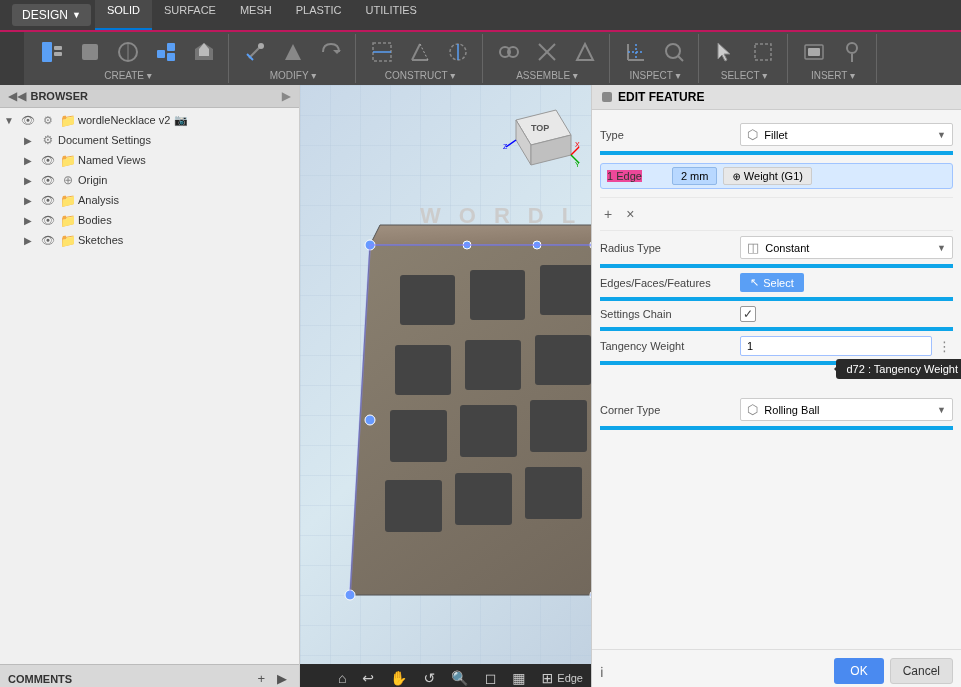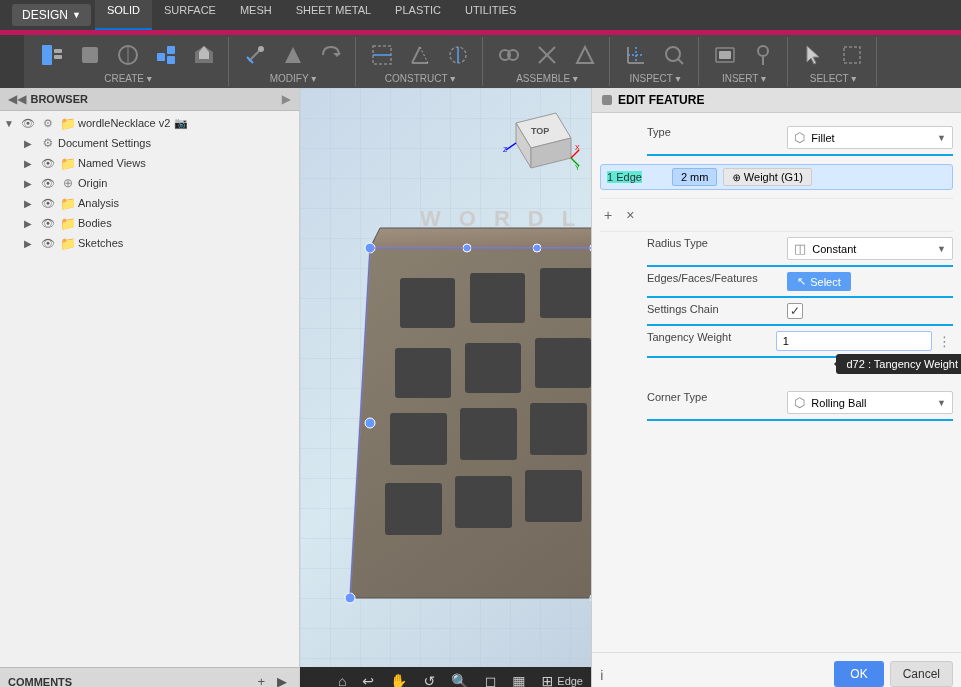--- a/index.html
+++ b/index.html
@@ -1,20 +1,20 @@
 <!DOCTYPE html>
 <html><head>
   <meta charset="utf-8">
   <style>
     * { box-sizing: border-box; margin: 0; padding: 0; }
     body { font-family: 'Segoe UI', Arial, sans-serif; font-size: 12px; background: #d4d4d4; width: 961px; height: 687px; overflow: hidden; }
 
     
     .toolbar { background: #3c3c3c; display: flex; flex-direction: column; }
-    .toolbar-tabs { display: flex; background: #3c3c3c; padding: 0 8px; border-bottom: 5px solid #be185d; }
+    .toolbar-tabs { display: flex; background: #3c3c3c; padding: 0 8px; border-bottom: 2px solid #be185d; }
     .tab-item { padding: 4px 12px; color: #ccc; font-size: 11px; cursor: pointer; }
     .tab-item.active { background: #4a4a4a; color: #fff; border-bottom: 2px solid #0078d7; }
     .toolbar-main { display: flex; align-items: stretch; background: #4a4a4a; padding: 2px 4px; gap: 2px; margin-left: 24px; }
     .toolbar-group { display: flex; flex-direction: column; align-items: center; border-right: 1px solid #666; padding: 2px 6px; }
     .toolbar-group-items { display: flex; gap: 2px; align-items: center; }
     .toolbar-btn { display: flex; flex-direction: column; align-items: center; background: transparent; border: none; color: #ddd; cursor: pointer; padding: 2px 4px; border-radius: 2px; font-size: 10px; min-width: 36px; }
     .toolbar-btn .icon-box { width: 28px; height: 28px; display: flex; align-items: center; justify-content: center; font-size: 18px; }
     .toolbar-group-label { font-size: 10px; color: #aaa; margin-top: 2px; }
     .design-btn { background: #555; border: none; color: #fff; padding: 4px 10px; border-radius: 3px; cursor: pointer; font-size: 12px; display: flex; align-items: center; gap: 4px; margin: 4px; }
 
@@ -43,26 +43,26 @@
     .nav-cube { position: absolute; top: 10px; right: 10px; width: 80px; height: 80px; }
     .comments-section { display: flex; align-items: center; gap: 4px; color: #ccc; font-size: 11px; }
     .bottom-btn { background: transparent; border: none; color: #ccc; cursor: pointer; padding: 2px 4px; font-size: 14px; }
     .edge-label { color: #ccc; font-size: 11px; }
 
     
     .edit-feature-panel { width: 370px; background: #f5f5f5; border-left: 1px solid #ccc; display: flex; flex-direction: column; font-size: 12px; }
     .panel-header { background: #e0e0e0; padding: 5px 10px; display: flex; align-items: center; gap: 6px; border-bottom: 1px solid #ccc; font-weight: bold; font-size: 12px; }
     .panel-header-dot { width: 10px; height: 10px; background: #888; border-radius: 2px; }
     .panel-body { padding: 8px; display: flex; flex-direction: column; gap: 0; }
-    .form-row { display: flex; padding: 5px 0; border-bottom: 2px solid #0ea5e9; margin-left: 47px; }
+    .form-row { display: flex; align-items: center; padding: 5px 0; border-bottom: 4px solid #0ea5e9; }
     .form-label { width: 140px; color: #444; font-size: 11px; }
     .form-control { flex: 1; }
     .select-control { width: 100%; background: white; border: 1px solid #ccc; border-radius: 2px; padding: 3px 6px; font-size: 11px; display: flex; align-items: center; justify-content: space-between; cursor: pointer; }
     .edge-row { background: #d8eaff; border: 1px solid #a0c4ff; border-radius: 3px; padding: 3px 6px; display: flex; align-items: center; gap: 6px; margin: 4px 0; }
-    .edge-chip { background: #5eead4; color: #333; font-size: 11px; display: flex; align-items: center; gap: 4px; }
+    .edge-chip { background: #ec4899; color: #333; font-size: 11px; display: flex; align-items: center; gap: 4px; }
     .edge-value { background: #b8d8ff; border: 1px solid #90b8e8; border-radius: 2px; padding: 2px 8px; font-size: 11px; margin-left: 24px; }
     .tangent-chip { background: #e8e8e8; border: 1px solid #ccc; border-radius: 2px; padding: 2px 8px; font-size: 11px; }
     .add-remove-row { display: flex; gap: 6px; padding: 6px 0; border-bottom: 1px solid #e8e8e8; }
     .icon-btn { background: transparent; border: none; cursor: pointer; font-size: 14px; color: #666; padding: 2px 4px; }
     .select-btn { background: #5a9ff5; color: white; border: none; border-radius: 2px; padding: 3px 10px; font-size: 11px; cursor: pointer; display: flex; align-items: center; gap: 4px; }
     .checkbox-control { width: 16px; height: 16px; border: 1px solid #999; background: white; display: flex; align-items: center; justify-content: center; border-radius: 2px; }
     .text-input { flex: 1; border: 1px solid #a0c0ff; background: white; padding: 3px 6px; font-size: 11px; border-radius: 2px; }
     .options-btn { background: transparent; border: none; cursor: pointer; color: #888; padding: 2px; }
     .panel-footer { display: flex; align-items: center; justify-content: space-between; padding: 8px; border-top: 1px solid #ddd; margin-top: auto; }
     .footer-btns { display: flex; gap: 6px; }
@@ -83,21 +83,20 @@
 <div class="toolbar">
 
   <div class="toolbar-tabs">
     <button class="design-btn">
       <span>DESIGN</span>
       <span style="font-size:9px">▼</span>
     </button>
     <div class="tab-item active">SOLID</div>
     <div class="tab-item">SURFACE</div>
     <div class="tab-item">MESH</div>
-    <div class="tab-item">SHEET METAL</div>
     <div class="tab-item">PLASTIC</div>
     <div class="tab-item">UTILITIES</div>
   </div>
 
   <div class="toolbar-main">
 
     <div class="toolbar-group">
       <div class="toolbar-group-items">
         <button class="toolbar-btn">
           <div class="icon-box">
@@ -256,55 +255,55 @@
         </button>
       </div>
       <div class="toolbar-group-label">INSPECT ▾</div>
     </div>
 
     <div class="toolbar-group">
       <div class="toolbar-group-items">
         <button class="toolbar-btn">
           <div class="icon-box">
             <svg width="24" height="24" viewBox="0 0 24 24">
+                <polygon points="5,3 5,19 9,15 12,21 14,20 11,14 17,14" fill="#ccc" stroke="#888" stroke-width="1"></polygon>
+              </svg>
+          </div>
+        </button>
+        <button class="toolbar-btn">
+          <div class="icon-box">
+            <svg width="24" height="24" viewBox="0 0 24 24">
+                <rect x="4" y="4" width="16" height="16" fill="none" stroke="#888" stroke-width="1.5" stroke-dasharray="3,2"></rect>
+              </svg>
+          </div>
+        </button>
+      </div>
+      <div class="toolbar-group-label">SELECT ▾</div>
+    </div>
+
+    <div class="toolbar-group">
+      <div class="toolbar-group-items">
+        <button class="toolbar-btn">
+          <div class="icon-box">
+            <svg width="24" height="24" viewBox="0 0 24 24">
                 <rect x="3" y="5" width="18" height="14" fill="none" stroke="#888" stroke-width="1.5" rx="1"></rect>
                 <rect x="6" y="8" width="12" height="8" fill="#aaa" rx="1"></rect>
               </svg>
           </div>
         </button>
         <button class="toolbar-btn">
           <div class="icon-box">
             <svg width="24" height="24" viewBox="0 0 24 24">
                 <circle cx="12" cy="8" r="5" fill="none" stroke="#888" stroke-width="2"></circle>
                 <line x1="12" y1="14" x2="12" y2="22" stroke="#888" stroke-width="2"></line>
               </svg>
           </div>
         </button>
       </div>
       <div class="toolbar-group-label">INSERT ▾</div>
-    </div>
-
-    <div class="toolbar-group">
-      <div class="toolbar-group-items">
-        <button class="toolbar-btn">
-          <div class="icon-box">
-            <svg width="24" height="24" viewBox="0 0 24 24">
-                <polygon points="5,3 5,19 9,15 12,21 14,20 11,14 17,14" fill="#ccc" stroke="#888" stroke-width="1"></polygon>
-              </svg>
-          </div>
-        </button>
-        <button class="toolbar-btn">
-          <div class="icon-box">
-            <svg width="24" height="24" viewBox="0 0 24 24">
-                <rect x="4" y="4" width="16" height="16" fill="none" stroke="#888" stroke-width="1.5" stroke-dasharray="3,2"></rect>
-              </svg>
-          </div>
-        </button>
-      </div>
-      <div class="toolbar-group-label">SELECT ▾</div>
     </div>
   </div>
 </div>
 
 <div class="main-layout">
 
   <div class="browser-panel">
     <div class="browser-header">
       <div style="display:flex;align-items:center;gap:4px">
         <span style="cursor:pointer;color:#666">◀◀</span>

